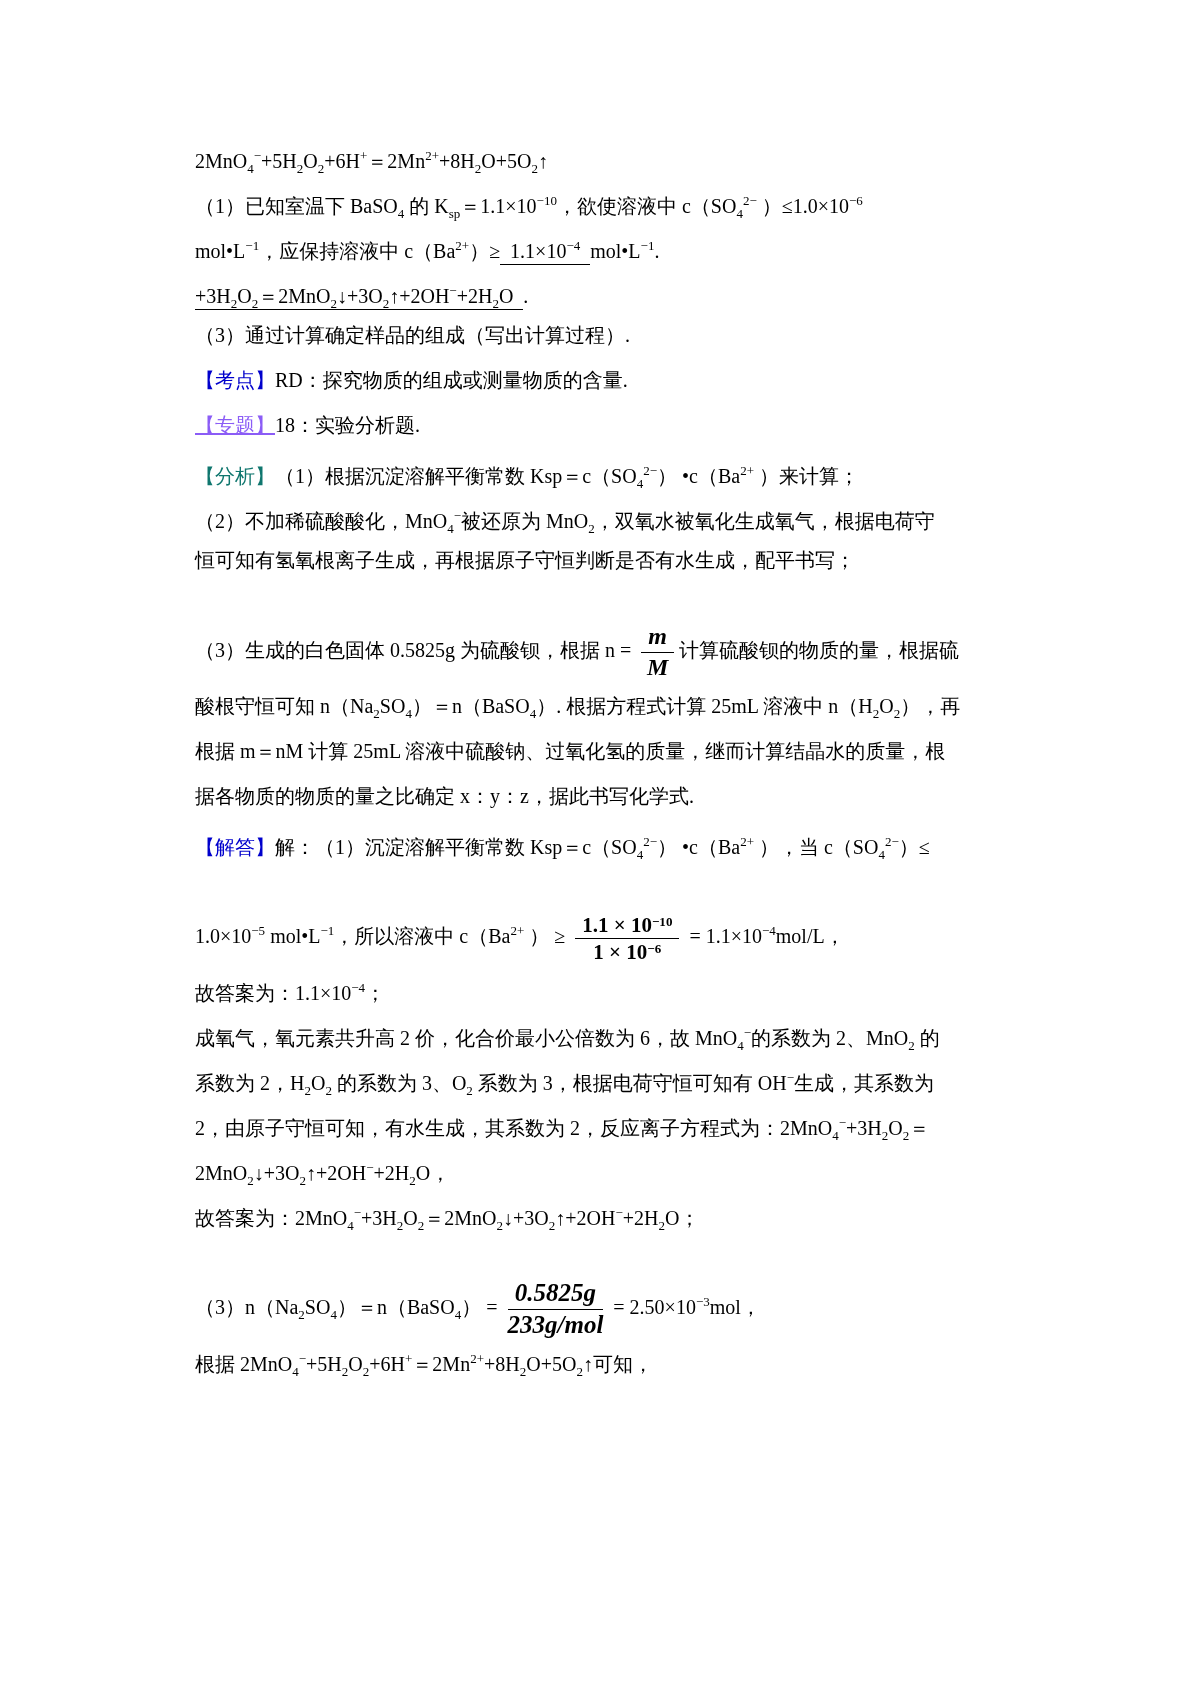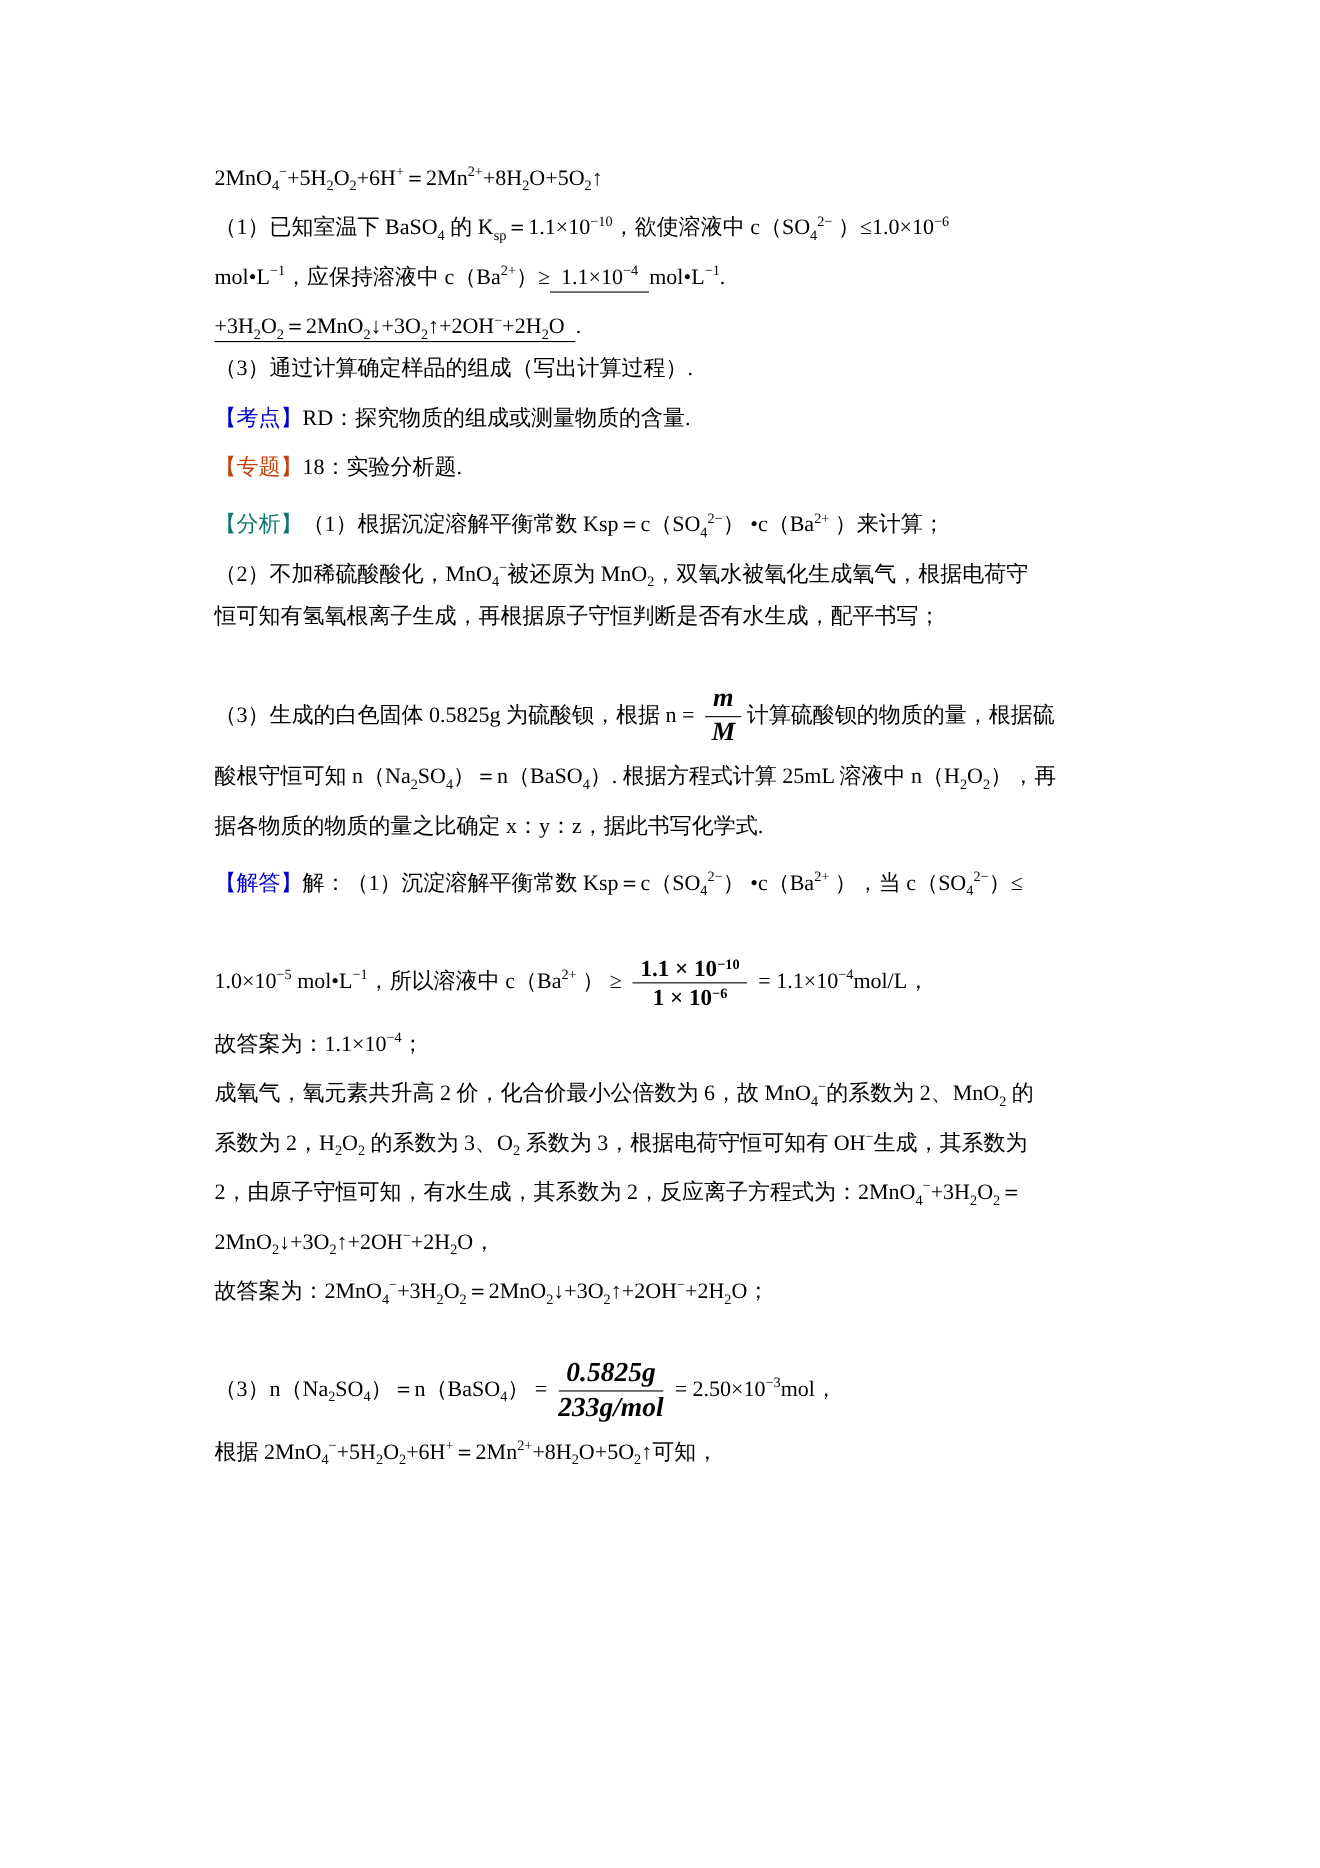--- a/index.html
+++ b/index.html
@@ -87,26 +87,27 @@
 <body>
 
 <div class="page">
   <div class="doc" id="doc">
       <div class="line"><span class="sg sg-n">2MnO</span><span class="sg sg-sub">4</span><span class="sg sg-sup">−</span><span class="sg sg-n">+5H</span><span class="sg sg-sub">2</span><span class="sg sg-n">O</span><span class="sg sg-sub">2</span><span class="sg sg-n">+6H</span><span class="sg sg-sup">+</span><span class="sg sg-n">＝2Mn</span><span class="sg sg-sup">2+</span><span class="sg sg-n">+8H</span><span class="sg sg-sub">2</span><span class="sg sg-n">O+5O</span><span class="sg sg-sub">2</span><span class="sg sg-n">↑</span></div>
       <div class="line"><span class="sg sg-n">（1）已知室温下 BaSO</span><span class="sg sg-sub">4</span><span class="sg sg-n"> 的 K</span><span class="sg sg-sub">sp</span><span class="sg sg-n">＝1.1×10</span><span class="sg sg-sup">−10</span><span class="sg sg-n">，欲使溶液中 c（SO</span><span class="sg sg-sub">4</span><span class="sg sg-sup">2−</span><span class="sg sg-n"> ）≤1.0×10</span><span class="sg sg-sup">−6</span></div>
       <div class="line"><span class="sg sg-n">mol•L</span><span class="sg sg-sup">−1</span><span class="sg sg-n">，应保持溶液中 c（Ba</span><span class="sg sg-sup">2+</span><span class="sg sg-n">）≥</span><span class="u-wrap"><span class="sg sg-n">  1.1×10</span><span class="sg sg-sup">−4</span><span class="sg sg-n">  </span></span><span class="sg sg-n">mol•L</span><span class="sg sg-sup">−1</span><span class="sg sg-n">.</span></div>
       <div class="line"><span class="u-wrap"><span class="sg sg-n">+3H</span><span class="sg sg-sub">2</span><span class="sg sg-n">O</span><span class="sg sg-sub">2</span><span class="sg sg-n">＝2MnO</span><span class="sg sg-sub">2</span><span class="sg sg-n">↓+3O</span><span class="sg sg-sub">2</span><span class="sg sg-n">↑+2OH</span><span class="sg sg-sup">−</span><span class="sg sg-n">+2H</span><span class="sg sg-sub">2</span><span class="sg sg-n">O  </span></span><span class="sg sg-n">.</span></div>
       <div class="line"><span class="sg sg-n">（3）通过计算确定样品的组成（写出计算过程）.</span></div>
       <div class="line"><span class="sg sg-blue" style="color: rgb(0, 0, 204);">【考点】</span><span class="sg sg-n">RD：探究物质的组成或测量物质的含量.</span></div>
-      <div class="line"><span class="sg sg-blue" style="color: #c2410c;">【专题】</span><span class="sg sg-n">18：实验分析题.</span></div>
+      <div class="line"><span class="sg sg-blue" style="color: #8b5cf6; text-decoration: underline;">【专题】</span><span class="sg sg-n">18：实验分析题.</span></div>
       <div class="line"><span class="sg sg-blue" style="color: #0f766e;">【分析】</span><span class="sg sg-n">（1）根据沉淀溶解平衡常数 Ksp＝c（SO</span><span class="sg sg-sub">4</span><span class="sg sg-sup">2−</span><span class="sg sg-n">） •c（Ba</span><span class="sg sg-sup">2+</span><span class="sg sg-n"> ）来计算；</span></div>
       <div class="line"><span class="sg sg-n">（2）不加稀硫酸酸化，MnO</span><span class="sg sg-sub">4</span><span class="sg sg-sup">−</span><span class="sg sg-n">被还原为 MnO</span><span class="sg sg-sub">2</span><span class="sg sg-n">，双氧水被氧化生成氧气，根据电荷守</span></div>
       <div class="line"><span class="sg sg-n">恒可知有氢氧根离子生成，再根据原子守恒判断是否有水生成，配平书写；</span></div>
       <div class="line tall"><span class="sg sg-n">（3）生成的白色固体 0.5825g 为硫酸钡，根据 n = </span><span class="frac frac-mid"><span class="fr-num"><span class="sg sg-n">m</span></span><span class="fr-den"><span class="sg sg-n">M</span></span></span><span class="sg sg-n">计算硫酸钡的物质的量，根据硫</span></div>
       <div class="line"><span class="sg sg-n">酸根守恒可知 n（Na</span><span class="sg sg-sub">2</span><span class="sg sg-n">SO</span><span class="sg sg-sub">4</span><span class="sg sg-n">）＝n（BaSO</span><span class="sg sg-sub">4</span><span class="sg sg-n">）. 根据方程式计算 25mL 溶液中 n（H</span><span class="sg sg-sub">2</span><span class="sg sg-n">O</span><span class="sg sg-sub">2</span><span class="sg sg-n">），再</span></div>
+      <div class="line"><span class="sg sg-n">根据 m＝nM 计算 25mL 溶液中硫酸钠、过氧化氢的质量，继而计算结晶水的质量，根</span></div>
       <div class="line"><span class="sg sg-n">据各物质的物质的量之比确定 x：y：z，据此书写化学式.</span></div>
       <div class="line"><span class="sg sg-blue" style="color: rgb(0, 0, 204);">【解答】</span><span class="sg sg-n">解：（1）沉淀溶解平衡常数 Ksp＝c（SO</span><span class="sg sg-sub">4</span><span class="sg sg-sup">2−</span><span class="sg sg-n">） •c（Ba</span><span class="sg sg-sup">2+</span><span class="sg sg-n"> ），当 c（SO</span><span class="sg sg-sub">4</span><span class="sg sg-sup">2−</span><span class="sg sg-n">）≤</span></div>
       <div class="line tall"><span class="sg sg-n">1.0×10</span><span class="sg sg-sup">−5</span><span class="sg sg-n"> mol•L</span><span class="sg sg-sup">−1</span><span class="sg sg-n">，所以溶液中 c（Ba</span><span class="sg sg-sup">2+</span><span class="sg sg-n"> ） ≥ </span><span class="frac frac-big"><span class="fr-num"><span class="sg sg-n">1.1 × 10</span><span class="sg sg-sup">−10</span></span><span class="fr-den"><span class="sg sg-n">1 × 10</span><span class="sg sg-sup">−6</span></span></span><span class="sg sg-n"> = 1.1×10</span><span class="sg sg-sup">−4</span><span class="sg sg-n">mol/L，</span></div>
       <div class="line"><span class="sg sg-n">故答案为：1.1×10</span><span class="sg sg-sup">−4</span><span class="sg sg-n">；</span></div>
       <div class="line"><span class="sg sg-n">成氧气，氧元素共升高 2 价，化合价最小公倍数为 6，故 MnO</span><span class="sg sg-sub">4</span><span class="sg sg-sup">−</span><span class="sg sg-n">的系数为 2、MnO</span><span class="sg sg-sub">2</span><span class="sg sg-n"> 的</span></div>
       <div class="line"><span class="sg sg-n">系数为 2，H</span><span class="sg sg-sub">2</span><span class="sg sg-n">O</span><span class="sg sg-sub">2</span><span class="sg sg-n"> 的系数为 3、O</span><span class="sg sg-sub">2</span><span class="sg sg-n"> 系数为 3，根据电荷守恒可知有 OH</span><span class="sg sg-sup">−</span><span class="sg sg-n">生成，其系数为</span></div>
       <div class="line"><span class="sg sg-n">2，由原子守恒可知，有水生成，其系数为 2，反应离子方程式为：2MnO</span><span class="sg sg-sub">4</span><span class="sg sg-sup">−</span><span class="sg sg-n">+3H</span><span class="sg sg-sub">2</span><span class="sg sg-n">O</span><span class="sg sg-sub">2</span><span class="sg sg-n">＝</span></div>
       <div class="line"><span class="sg sg-n">2MnO</span><span class="sg sg-sub">2</span><span class="sg sg-n">↓+3O</span><span class="sg sg-sub">2</span><span class="sg sg-n">↑+2OH</span><span class="sg sg-sup">−</span><span class="sg sg-n">+2H</span><span class="sg sg-sub">2</span><span class="sg sg-n">O，</span></div>
       <div class="line"><span class="sg sg-n">故答案为：2MnO</span><span class="sg sg-sub">4</span><span class="sg sg-sup">−</span><span class="sg sg-n">+3H</span><span class="sg sg-sub">2</span><span class="sg sg-n">O</span><span class="sg sg-sub">2</span><span class="sg sg-n">＝2MnO</span><span class="sg sg-sub">2</span><span class="sg sg-n">↓+3O</span><span class="sg sg-sub">2</span><span class="sg sg-n">↑+2OH</span><span class="sg sg-sup">−</span><span class="sg sg-n">+2H</span><span class="sg sg-sub">2</span><span class="sg sg-n">O；</span></div>
       <div class="line tall"><span class="sg sg-n">（3）n（Na</span><span class="sg sg-sub">2</span><span class="sg sg-n">SO</span><span class="sg sg-sub">4</span><span class="sg sg-n">）＝n（BaSO</span><span class="sg sg-sub">4</span><span class="sg sg-n">） = </span><span class="frac frac-bigitalic"><span class="fr-num"><span class="sg sg-n">0.5825g</span></span><span class="fr-den"><span class="sg sg-n">233g/mol</span></span></span><span class="sg sg-n"> = 2.50×10</span><span class="sg sg-sup">−3</span><span class="sg sg-n">mol，</span></div>

